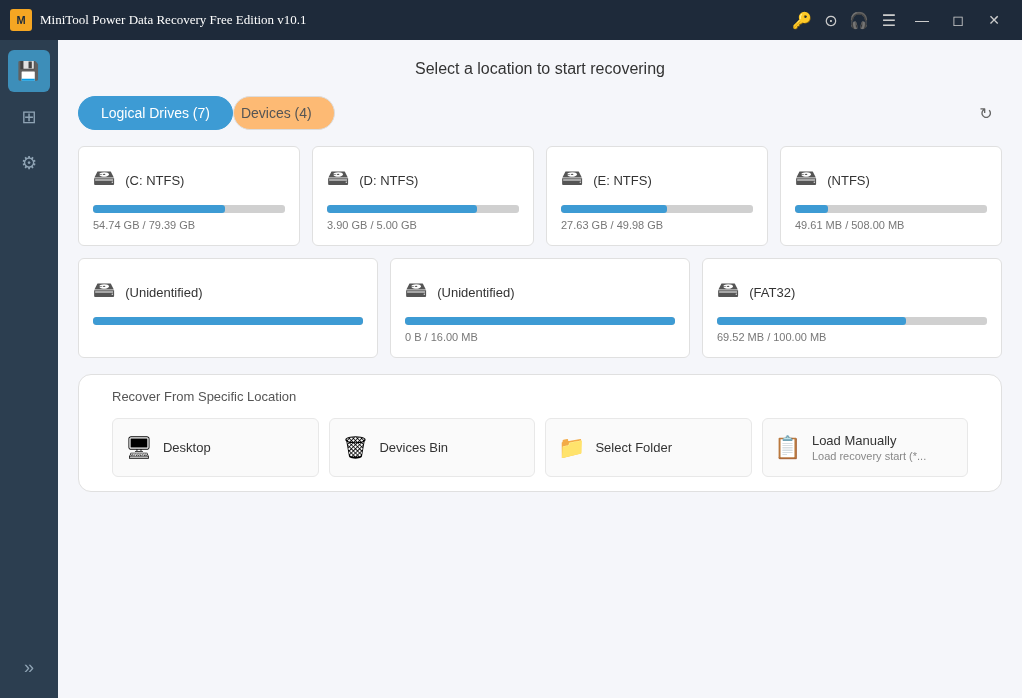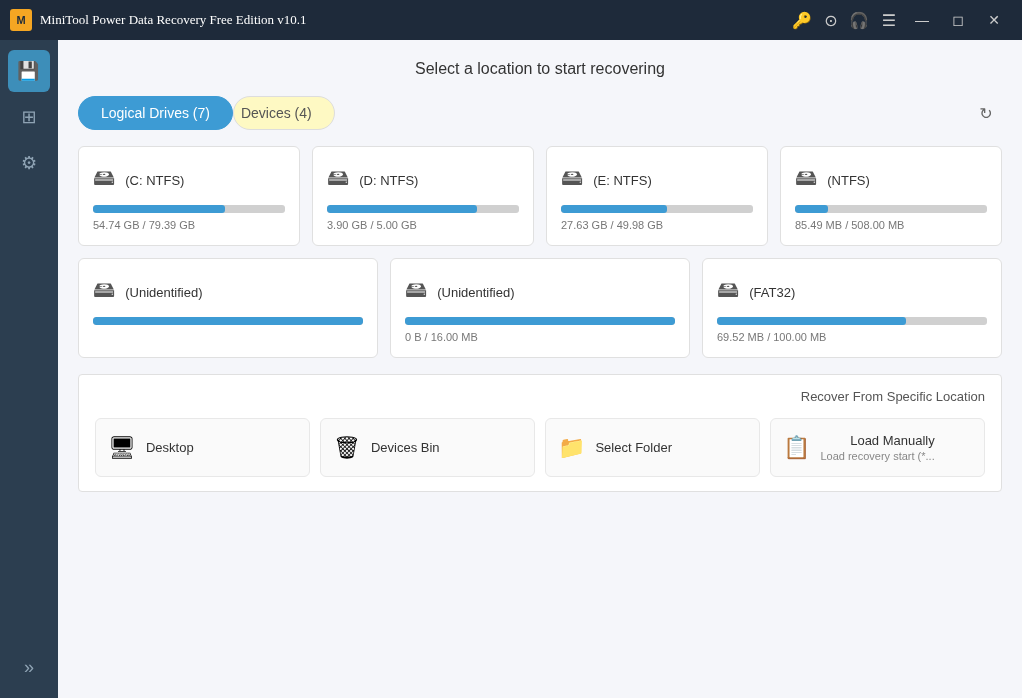--- a/index.html
+++ b/index.html
@@ -97,21 +97,21 @@
       border: 1px solid transparent;
       color: #555;
       text-align: right;
     }
     .tab.active {
       background: #3d9bd4;
       color: white;
       border-color: #3d9bd4;
     }
     .tab:not(.active) {
-      background: #fef9c3;
+      background: #fdba74;
       border-color: #ddd;
       padding-left: 7px;
     }
     .tab-refresh {
       margin-left: auto;
       width: 32px; height: 32px;
       display: flex; align-items: center; justify-content: center;
       cursor: pointer;
       color: #666;
       font-size: 16px;
@@ -161,23 +161,22 @@
       display: grid;
       grid-template-columns: repeat(3, 1fr);
       gap: 12px;
       margin-bottom: 16px;
     }
 
     
     .specific-location {
       background: white;
       border: 1px solid #e0e0e0;
-      border-radius: 4px;
-      padding: 14px 16px;
-      text-align: right;
+      border-radius: 13px;
+      padding: 14px 33px;
     }
     .specific-title {
       font-size: 13px;
       color: #555;
       margin-bottom: 14px;
       font-weight: 500;
     }
     .location-cards {
       display: grid;
       grid-template-columns: repeat(4, 1fr);
@@ -288,21 +287,21 @@
         <span class="drive-size">27.63 GB / 49.98 GB</span>
       </div>
       <div class="drive-card">
         <div class="drive-header">
           <span class="drive-icon">🖴</span>
           <span class="drive-name">(NTFS)</span>
         </div>
         <div class="progress-bar-wrap">
           <div class="progress-bar-fill" style="width:17%"></div>
         </div>
-        <span class="drive-size">85.49 MB / 508.00 MB</span>
+        <span class="drive-size">49.61 MB / 508.00 MB</span>
       </div>
     </div>
 
     <div class="drives-row2">
       <div class="drive-card">
         <div class="drive-header">
           <span class="drive-icon">🖴</span>
           <span class="drive-name">(Unidentified)</span>
         </div>
         <div class="progress-bar-wrap">

